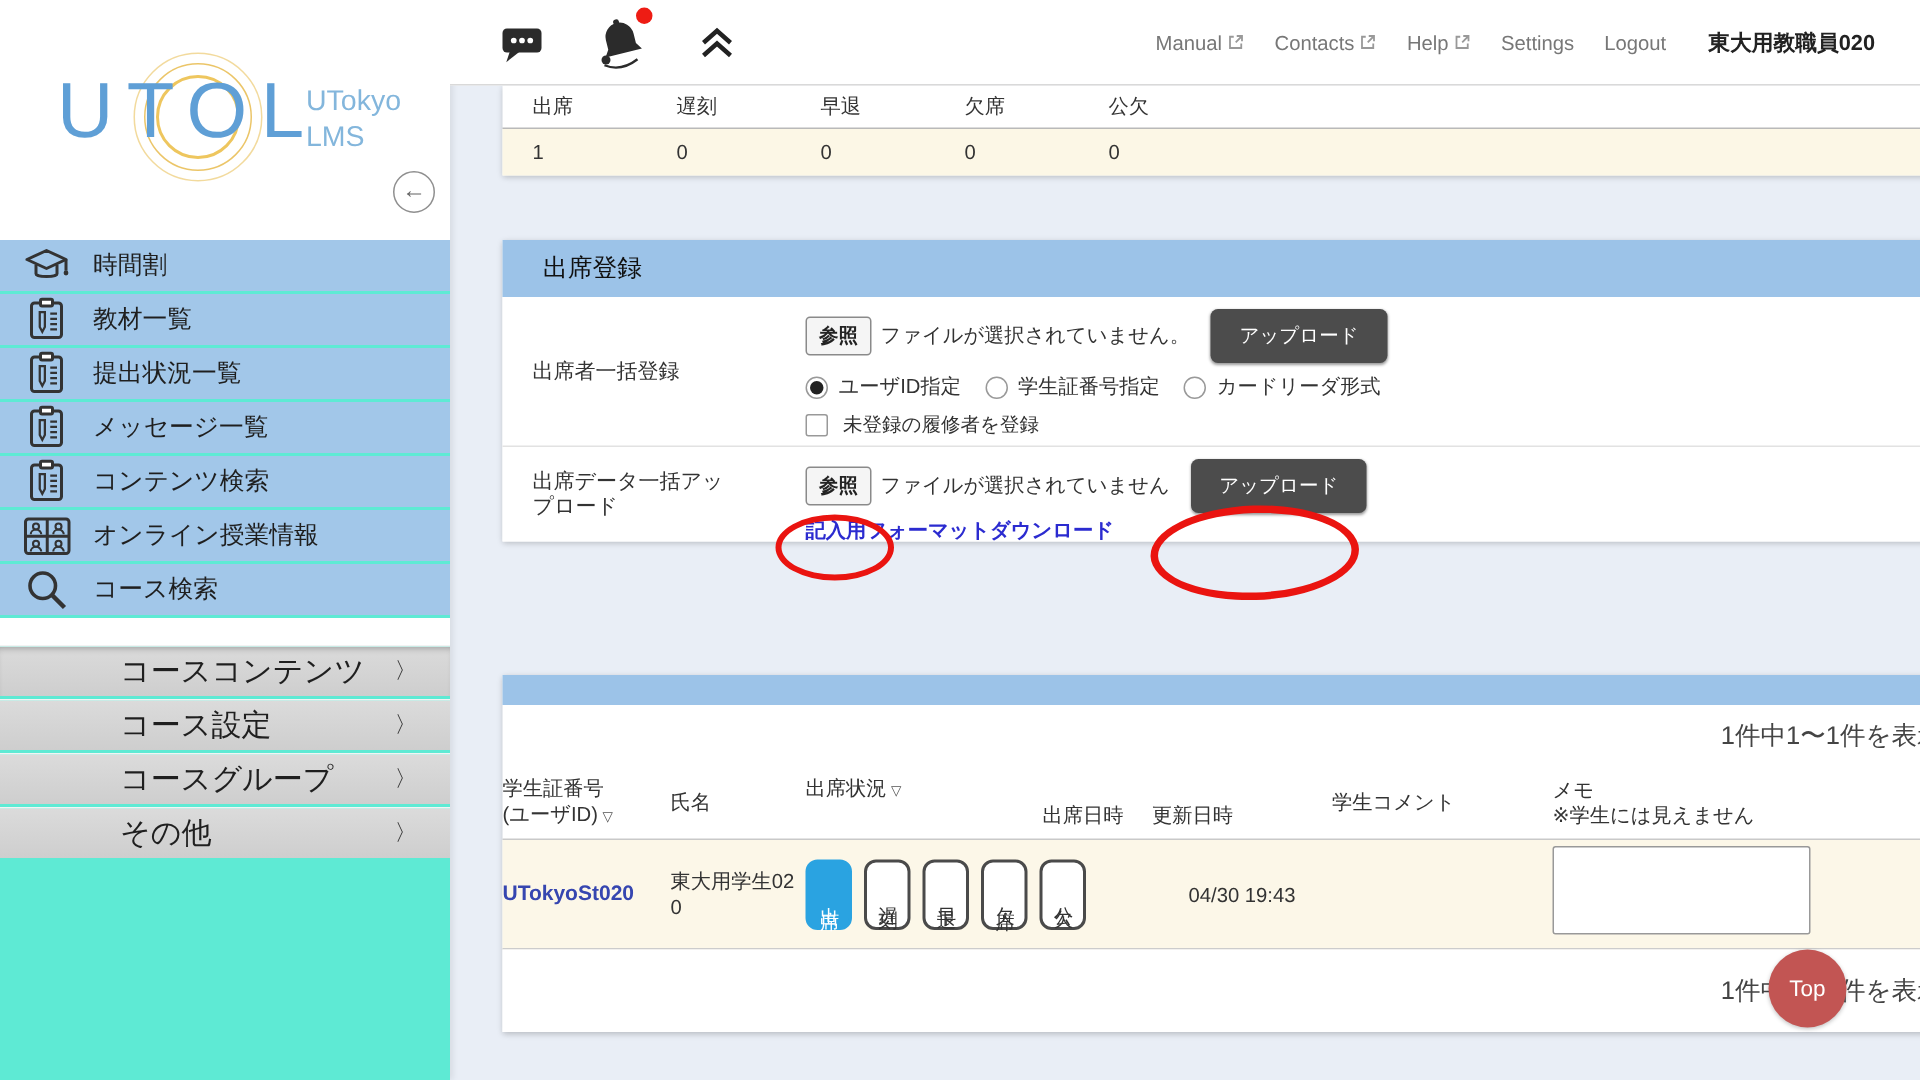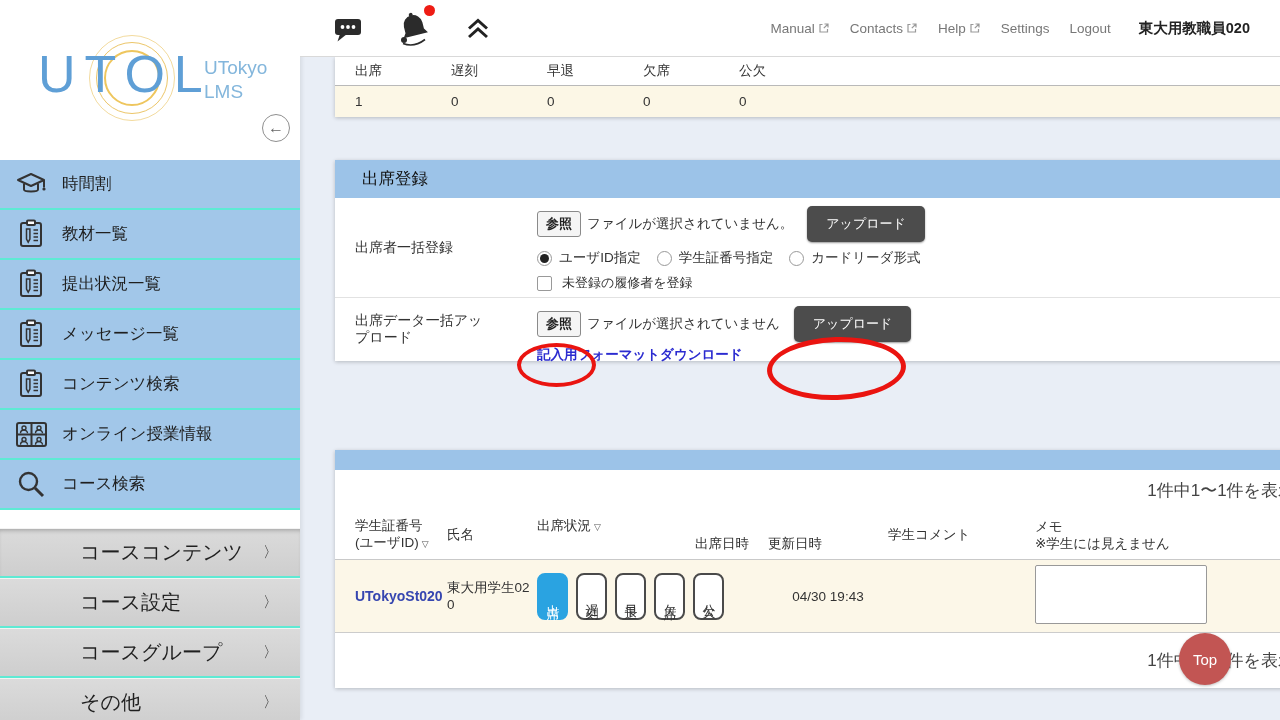--- a/index.html
+++ b/index.html
@@ -13,21 +13,21 @@
   .logo-brand { position:absolute; left:38px; top:44px; font-size:52px; font-weight:400;
     color:#5f9fd6; letter-spacing:9px; z-index:2; }
   .ring { position:absolute; border-radius:50%; z-index:1; }
   .ring.r1 { left:104px; top:50px; width:56px; height:56px; border:2px solid #eec65e; }
   .ring.r2 { left:96px;  top:42px; width:72px; height:72px; border:1.5px solid #e8bb4d; opacity:.85; }
   .ring.r3 { left:89px;  top:35px; width:86px; height:86px; border:1px solid #e8bb4d; opacity:.55; }
   .logo-sub { position:absolute; left:204px; top:56px; color:#83b6dc; font-size:19px; line-height:24px; }
   .collapse-btn { position:absolute; left:262px; top:114px; width:28px; height:28px;
     border:1.5px solid #8f8f8f; border-radius:50%; background:#fff; display:flex;
     align-items:center; justify-content:center; color:#666; font-size:16px; cursor:pointer; }
-  .nav-item { height:48px; margin-bottom:2px; background:#a2c7e9; display:flex; align-items:center; cursor:pointer; }
+  .nav-item { height:34px; margin-bottom:2px; background:#a2c7e9; display:flex; align-items:center; cursor:pointer; }
   .nav-icon { width:62px; display:flex; justify-content:center; }
   .nav-label { font-size:16.5px; color:#1f1f1f; }
   .nav-gap { height:18px; background:#fff; }
   .nav-item.gray { background:linear-gradient(180deg,#dbdbdb,#cecece); border-top:1px solid #f3f3f3;
     padding-left:80px; padding-right:22px; justify-content:space-between; }
   .nav-item.gray.first { box-shadow:inset 0 4px 5px -3px rgba(0,0,0,.3); }
   .nav-item.gray .nav-label { font-size:20px; }
   .nav-chevron { color:#333; font-size:15px; }
 
   
@@ -84,21 +84,21 @@
 
   
   .students { top:450px; }
   .blue-bar { height:20px; background:#9cc3e8; }
   .page-row { height:40px; display:flex; align-items:center; justify-content:flex-end;
     padding-right:28px; font-size:17px; color:#444; }
   .st-header { display:flex; height:50px; border-bottom:1px solid #c9c9c9; font-size:13.5px; color:#333; }
   .st-row { display:flex; height:73px; background:#fcf7e8; border-bottom:1px solid #ccc; align-items:center; }
   .st-footer { height:55px; display:flex; align-items:center; justify-content:flex-end;
     padding-right:28px; font-size:17px; color:#444; background:#fff; }
-  .c1 { width:112px; padding-left:20px; } .c2 { width:90px; } .c3 { width:158px; }
+  .c1 { width:112px; } .c2 { width:90px; } .c3 { width:158px; }
   .c4 { width:73px; } .c5 { width:120px; } .c6 { width:147px; } .c7 { flex:1; }
   .hc { display:flex; flex-direction:column; justify-content:center; line-height:17px; }
   .hc.va-top { justify-content:flex-start; padding-top:7px; }
   .hc.va-bot { justify-content:flex-end; padding-bottom:7px; }
   .sort-glyph { font-size:9px; color:#555; margin-left:3px; }
   .id-link { font-size:14px; font-weight:bold; color:#3646b0; text-decoration:none; cursor:pointer; }
   .st-name { font-size:13.5px; color:#333; line-height:17px; padding-right:4px; word-break:break-all; }
   .status-btns { display:flex; gap:8px; }
   .vbtn { width:31px; height:47px; border:2px solid #4a4a4a; border-radius:8px; background:#fff;
     color:#333; display:flex; align-items:center; justify-content:center;

